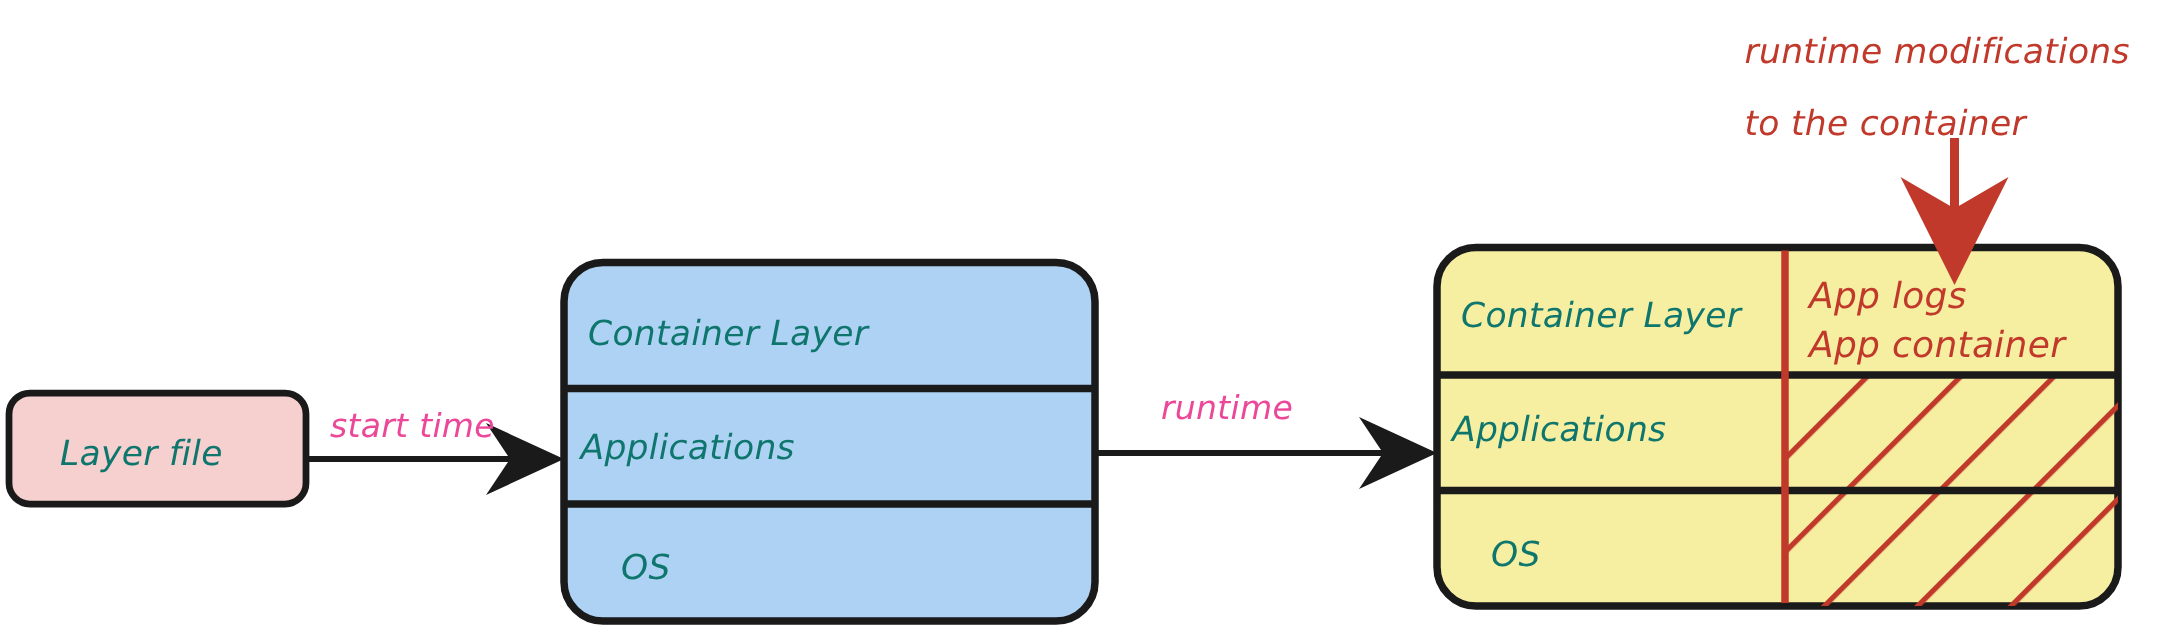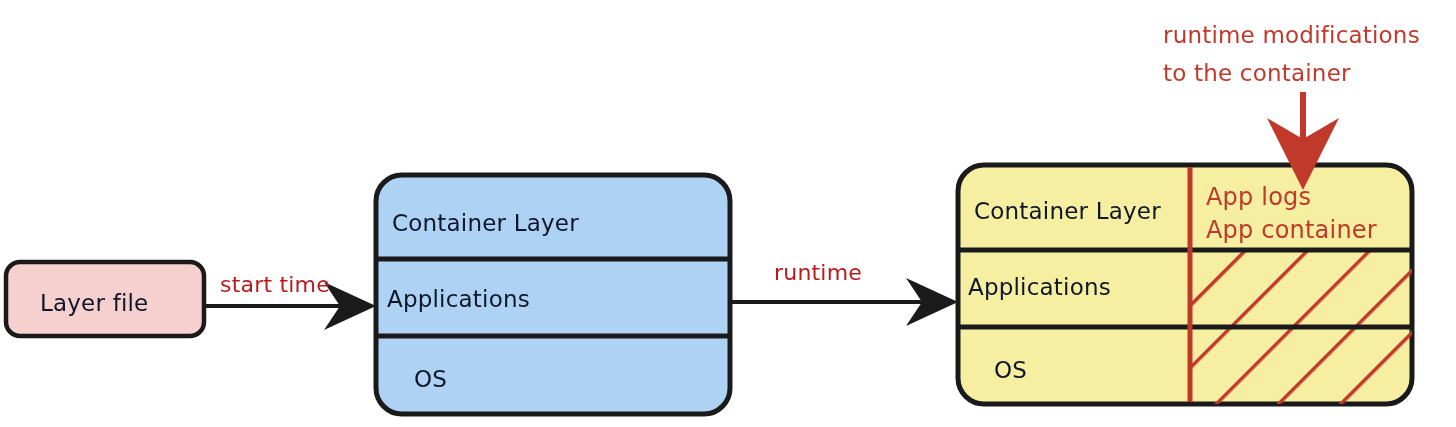--- a/index.html
+++ b/index.html
@@ -18,29 +18,30 @@
     position: absolute;
     top: 0; left: 0;
     width: 1456px;
     height: 427px;
   }
   .lbl {
     position: absolute;
     white-space: pre;
     font-family: "DejaVu Sans", sans-serif;
     pointer-events: none;
+    font-style: italic;
   }
   .node-label {
     font-size: 23px;
-    color: #0f172a;
+    color: #0f766e;
     letter-spacing: 0.2px;
   }
   .edge-label {
     font-size: 22px;
-    color: #b91c1c;
+    color: #ec4899;
     letter-spacing: 0.2px;
   }
   .ann-label {
     font-size: 23px;
     color: #c0392b;
     letter-spacing: 0.2px;
     line-height: 1.38;
   }
   .hatch-label {
     font-size: 24px;
@@ -115,13 +116,13 @@
 <div class="lbl edge-label" style="left:774px; top:260px;">runtime</div>
 
 <div class="lbl node-label" style="left:974px; top:198px;">Container Layer</div>
 <div class="lbl node-label" style="left:968px; top:274px;">Applications</div>
 <div class="lbl node-label" style="left:994px; top:357px;">OS</div>
 
 <div class="lbl hatch-label" style="left:1206px; top:180px;">App logs</div>
 <div class="lbl hatch-label" style="left:1206px; top:213px;">App container</div>
 
 <div class="lbl ann-label" style="left:1163px; top:20px;">runtime modifications</div>
-<div class="lbl ann-label" style="left:1163px; top:58px;">to the container</div>
+<div class="lbl ann-label" style="left:1163px; top:68px;">to the container</div>
 
 </body></html>

